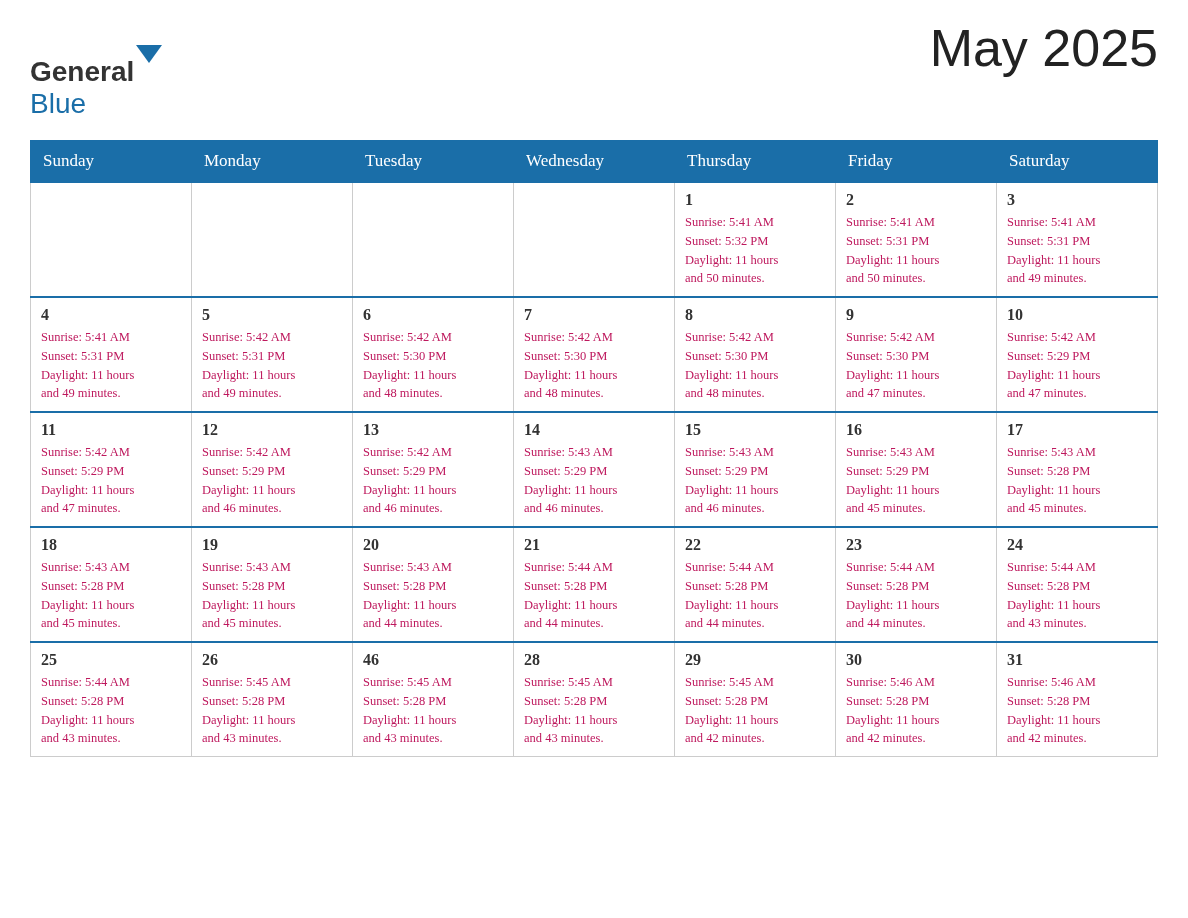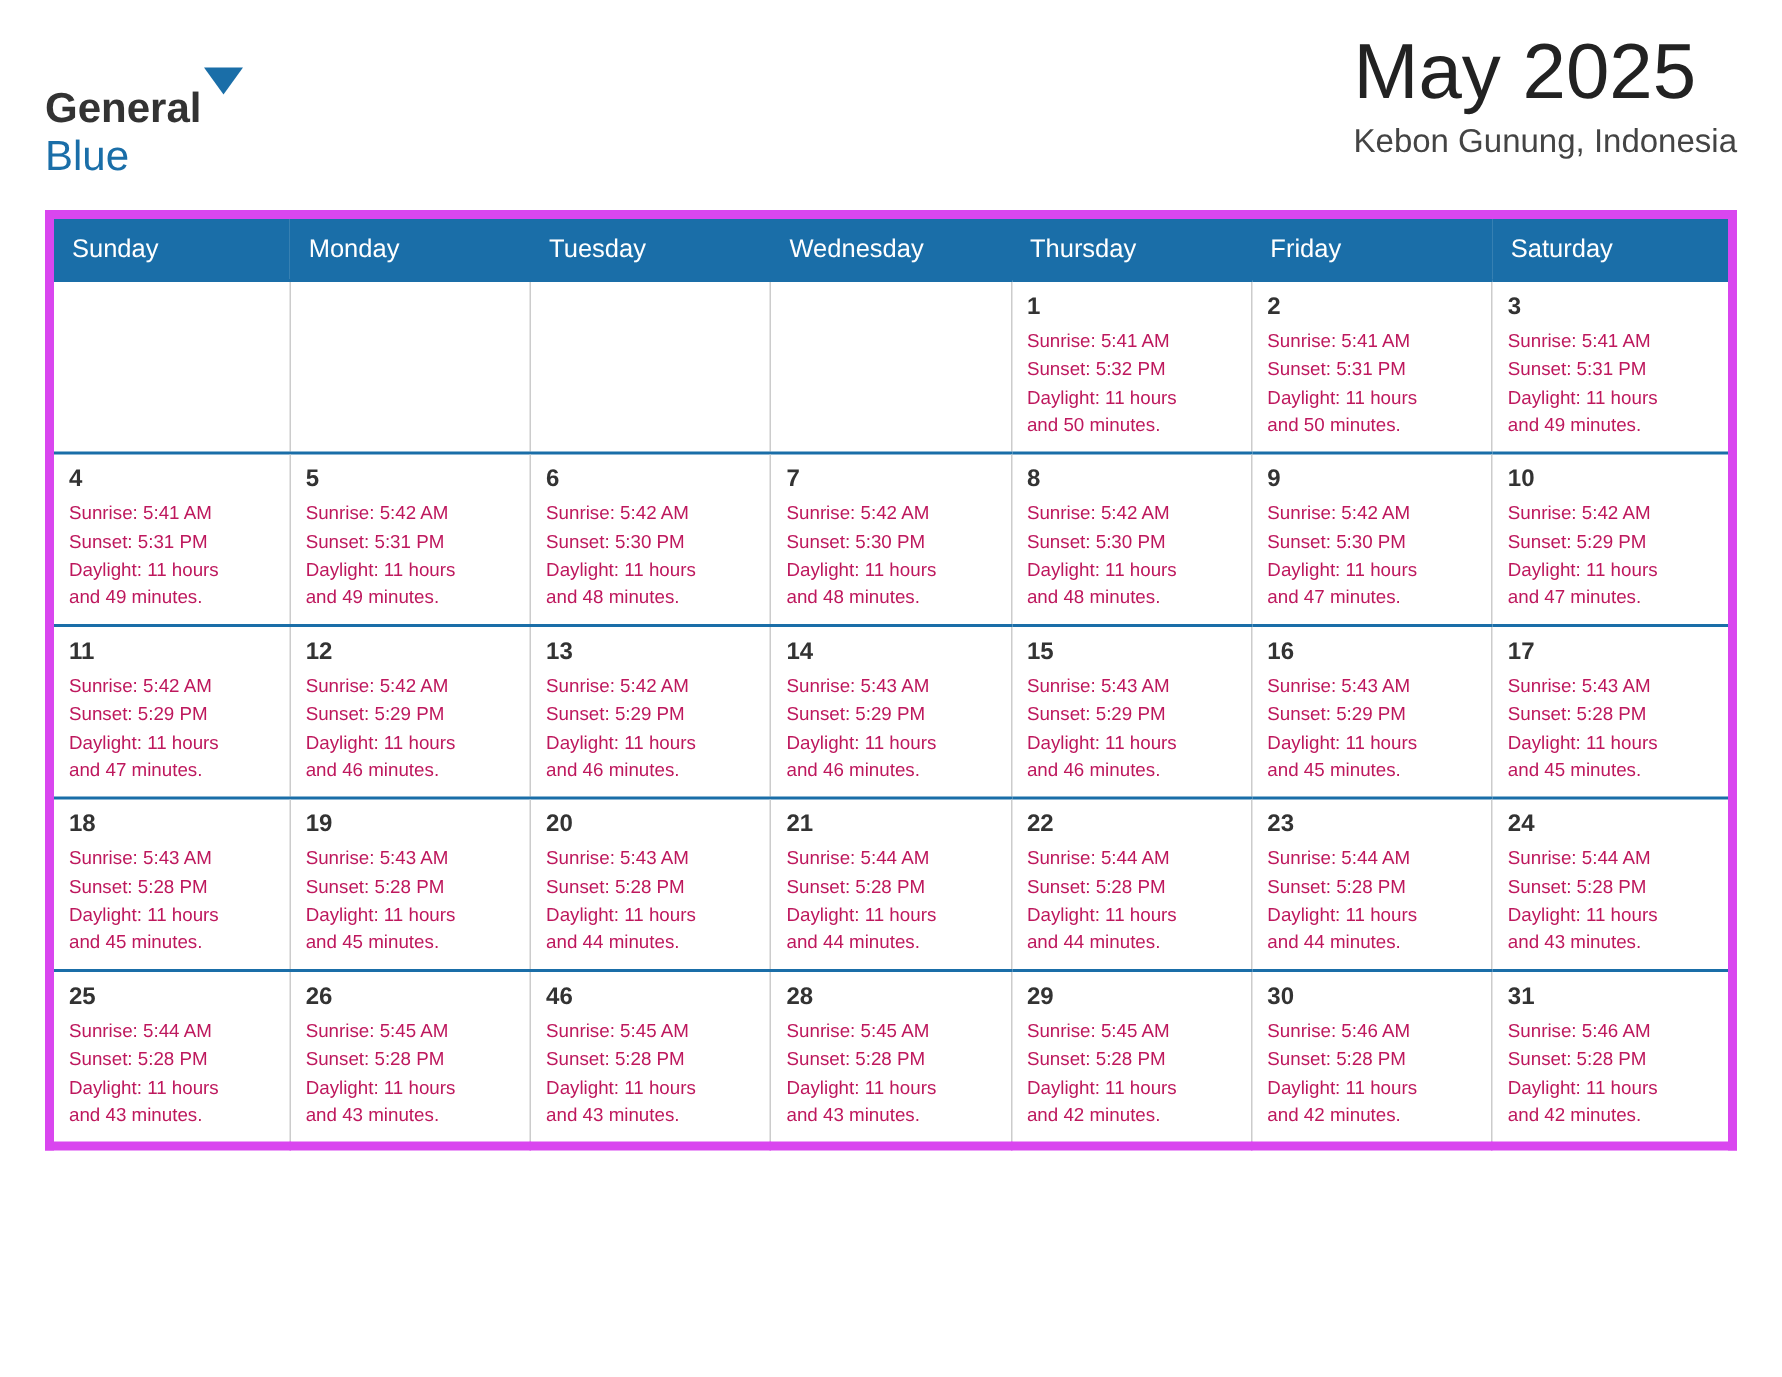--- a/index.html
+++ b/index.html
@@ -47,21 +47,22 @@
       line-height: 1.1;
     }
     .location {
       font-size: 22px;
       color: #444;
       margin-top: 4px;
     }
     .calendar {
       width: 100%;
       border-collapse: collapse;
-      border: 6px solid #d946ef;
+      border: 1px solid #d946ef;
+      font-family: Liberation Serif, serif;
     }
     .calendar th {
       background-color: #1a6ea8;
       color: #fff;
       font-size: 17px;
       font-weight: normal;
       padding: 10px 12px;
       text-align: left;
       border: 1px solid #1a6ea8;
     }
@@ -103,21 +104,20 @@
       <div style="display:flex; flex-direction:column; align-items:center; margin-left:2px;">
         <div style="width:0;height:0;border-left:13px solid transparent;border-right:13px solid transparent;border-top:18px solid #1a6ea8;"></div>
       </div>
     </div>
     <div style="margin-left: 4px;">
       <span class="logo-blue">Blue</span>
     </div>
   </div>
   <div class="title-section">
     <div class="month-year">May 2025</div>
-    <div class="location">Kebon Gunung, Indonesia</div>
   </div>
 </div>
 
 <table class="calendar">
   <thead>
     <tr>
     <th>Sunday</th>
         <th>Monday</th>
         <th>Tuesday</th>
         <th>Wednesday</th>

